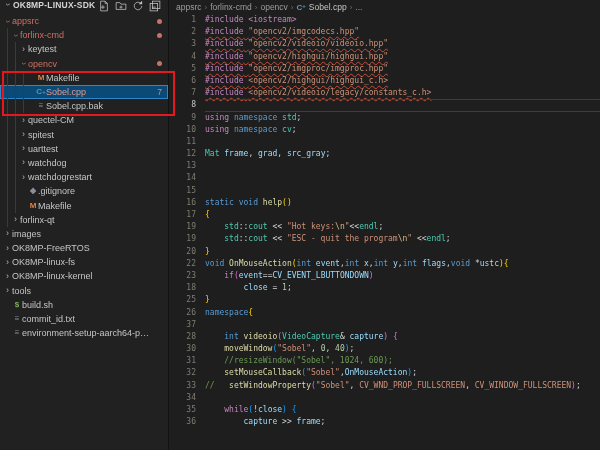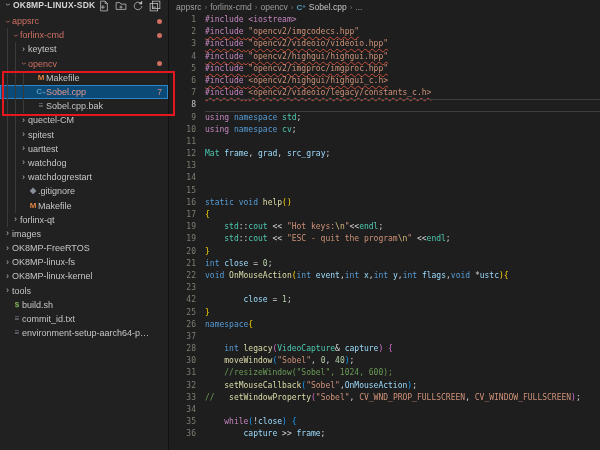--- a/index.html
+++ b/index.html
@@ -268,49 +268,46 @@
     </div>
     <div class="cl">
       <span class="ln">19</span>
       <span class="ct"><span class="tk-d">    </span><span class="tk-t">std</span><span class="tk-d">::</span><span class="tk-t">cout</span><span class="tk-d"> &lt;&lt; </span><span class="tk-s">"ESC - quit the program</span><span class="tk-esc">\n</span><span class="tk-s">"</span><span class="tk-d"> &lt;&lt;</span><span class="tk-t">endl</span><span class="tk-d">;</span></span>
     </div>
     <div class="cl">
       <span class="ln">20</span>
       <span class="ct"><span class="tk-b0">}</span></span>
     </div>
     <div class="cl">
-      <span class="ln">21</span>
-      <span class="ct"><span class="tk-k">int</span><span class="tk-d"> </span><span class="tk-v">close</span><span class="tk-d"> = </span><span class="tk-n">0</span><span class="tk-d">;</span></span>
-    </div>
-    <div class="cl">
       <span class="ln">22</span>
       <span class="ct"><span class="tk-k">void</span><span class="tk-d"> </span><span class="tk-f">OnMouseAction</span><span class="tk-b0">(</span><span class="tk-k">int</span><span class="tk-d"> </span><span class="tk-v">event</span><span class="tk-d">,</span><span class="tk-k">int</span><span class="tk-d"> </span><span class="tk-v">x</span><span class="tk-d">,</span><span class="tk-k">int</span><span class="tk-d"> </span><span class="tk-v">y</span><span class="tk-d">,</span><span class="tk-k">int</span><span class="tk-d"> </span><span class="tk-v">flags</span><span class="tk-d">,</span><span class="tk-k">void</span><span class="tk-d"> *</span><span class="tk-v">ustc</span><span class="tk-b0">)</span><span class="tk-b0">{</span></span>
     </div>
     <div class="cl">
       <span class="ln">23</span>
-    </div>
-    <div class="cl">
-      <span class="ln">42</span>
+      <span class="ct"><span class="tk-d">    </span><span class="tk-pp">if</span><span class="tk-b1">(</span><span class="tk-v">event</span><span class="tk-d">==</span><span class="tk-v">CV_EVENT_LBUTTONDOWN</span><span class="tk-b1">)</span></span>
+    </div>
+    <div class="cl">
+      <span class="ln">18</span>
       <span class="ct"><span class="tk-d">        </span><span class="tk-v">close</span><span class="tk-d"> = </span><span class="tk-n">1</span><span class="tk-d">;</span></span>
     </div>
     <div class="cl">
       <span class="ln">25</span>
       <span class="ct"><span class="tk-b0">}</span></span>
     </div>
     <div class="cl">
       <span class="ln">26</span>
       <span class="ct"><span class="tk-k">namespace</span><span class="tk-b0">{</span></span>
     </div>
     <div class="cl">
       <span class="ln">37</span>
       <span class="ct"></span>
     </div>
     <div class="cl">
       <span class="ln">28</span>
-      <span class="ct"><span class="tk-d">    </span><span class="tk-k">int</span><span class="tk-d"> </span><span class="tk-f">legacy</span><span class="tk-b1">(</span><span class="tk-t">VideoCapture</span><span class="tk-d">&amp; </span><span class="tk-v">capture</span><span class="tk-b1">)</span><span class="tk-d"> </span><span class="tk-b1">{</span></span>
+      <span class="ct"><span class="tk-d">    </span><span class="tk-k">int</span><span class="tk-d"> </span><span class="tk-f">videoio</span><span class="tk-b1">(</span><span class="tk-t">VideoCapture</span><span class="tk-d">&amp; </span><span class="tk-v">capture</span><span class="tk-b1">)</span><span class="tk-d"> </span><span class="tk-b1">{</span></span>
     </div>
     <div class="cl">
       <span class="ln">30</span>
       <span class="ct"><span class="tk-d">    </span><span class="tk-f">moveWindow</span><span class="tk-b2">(</span><span class="tk-s">"Sobel"</span><span class="tk-d">, </span><span class="tk-n">0</span><span class="tk-d">, </span><span class="tk-n">40</span><span class="tk-b2">)</span><span class="tk-d">;</span></span>
     </div>
     <div class="cl">
       <span class="ln">31</span>
       <span class="ct"><span class="tk-d">    </span><span class="tk-c">//resizeWindow("Sobel", 1024, 600);</span></span>
     </div>
     <div class="cl">

